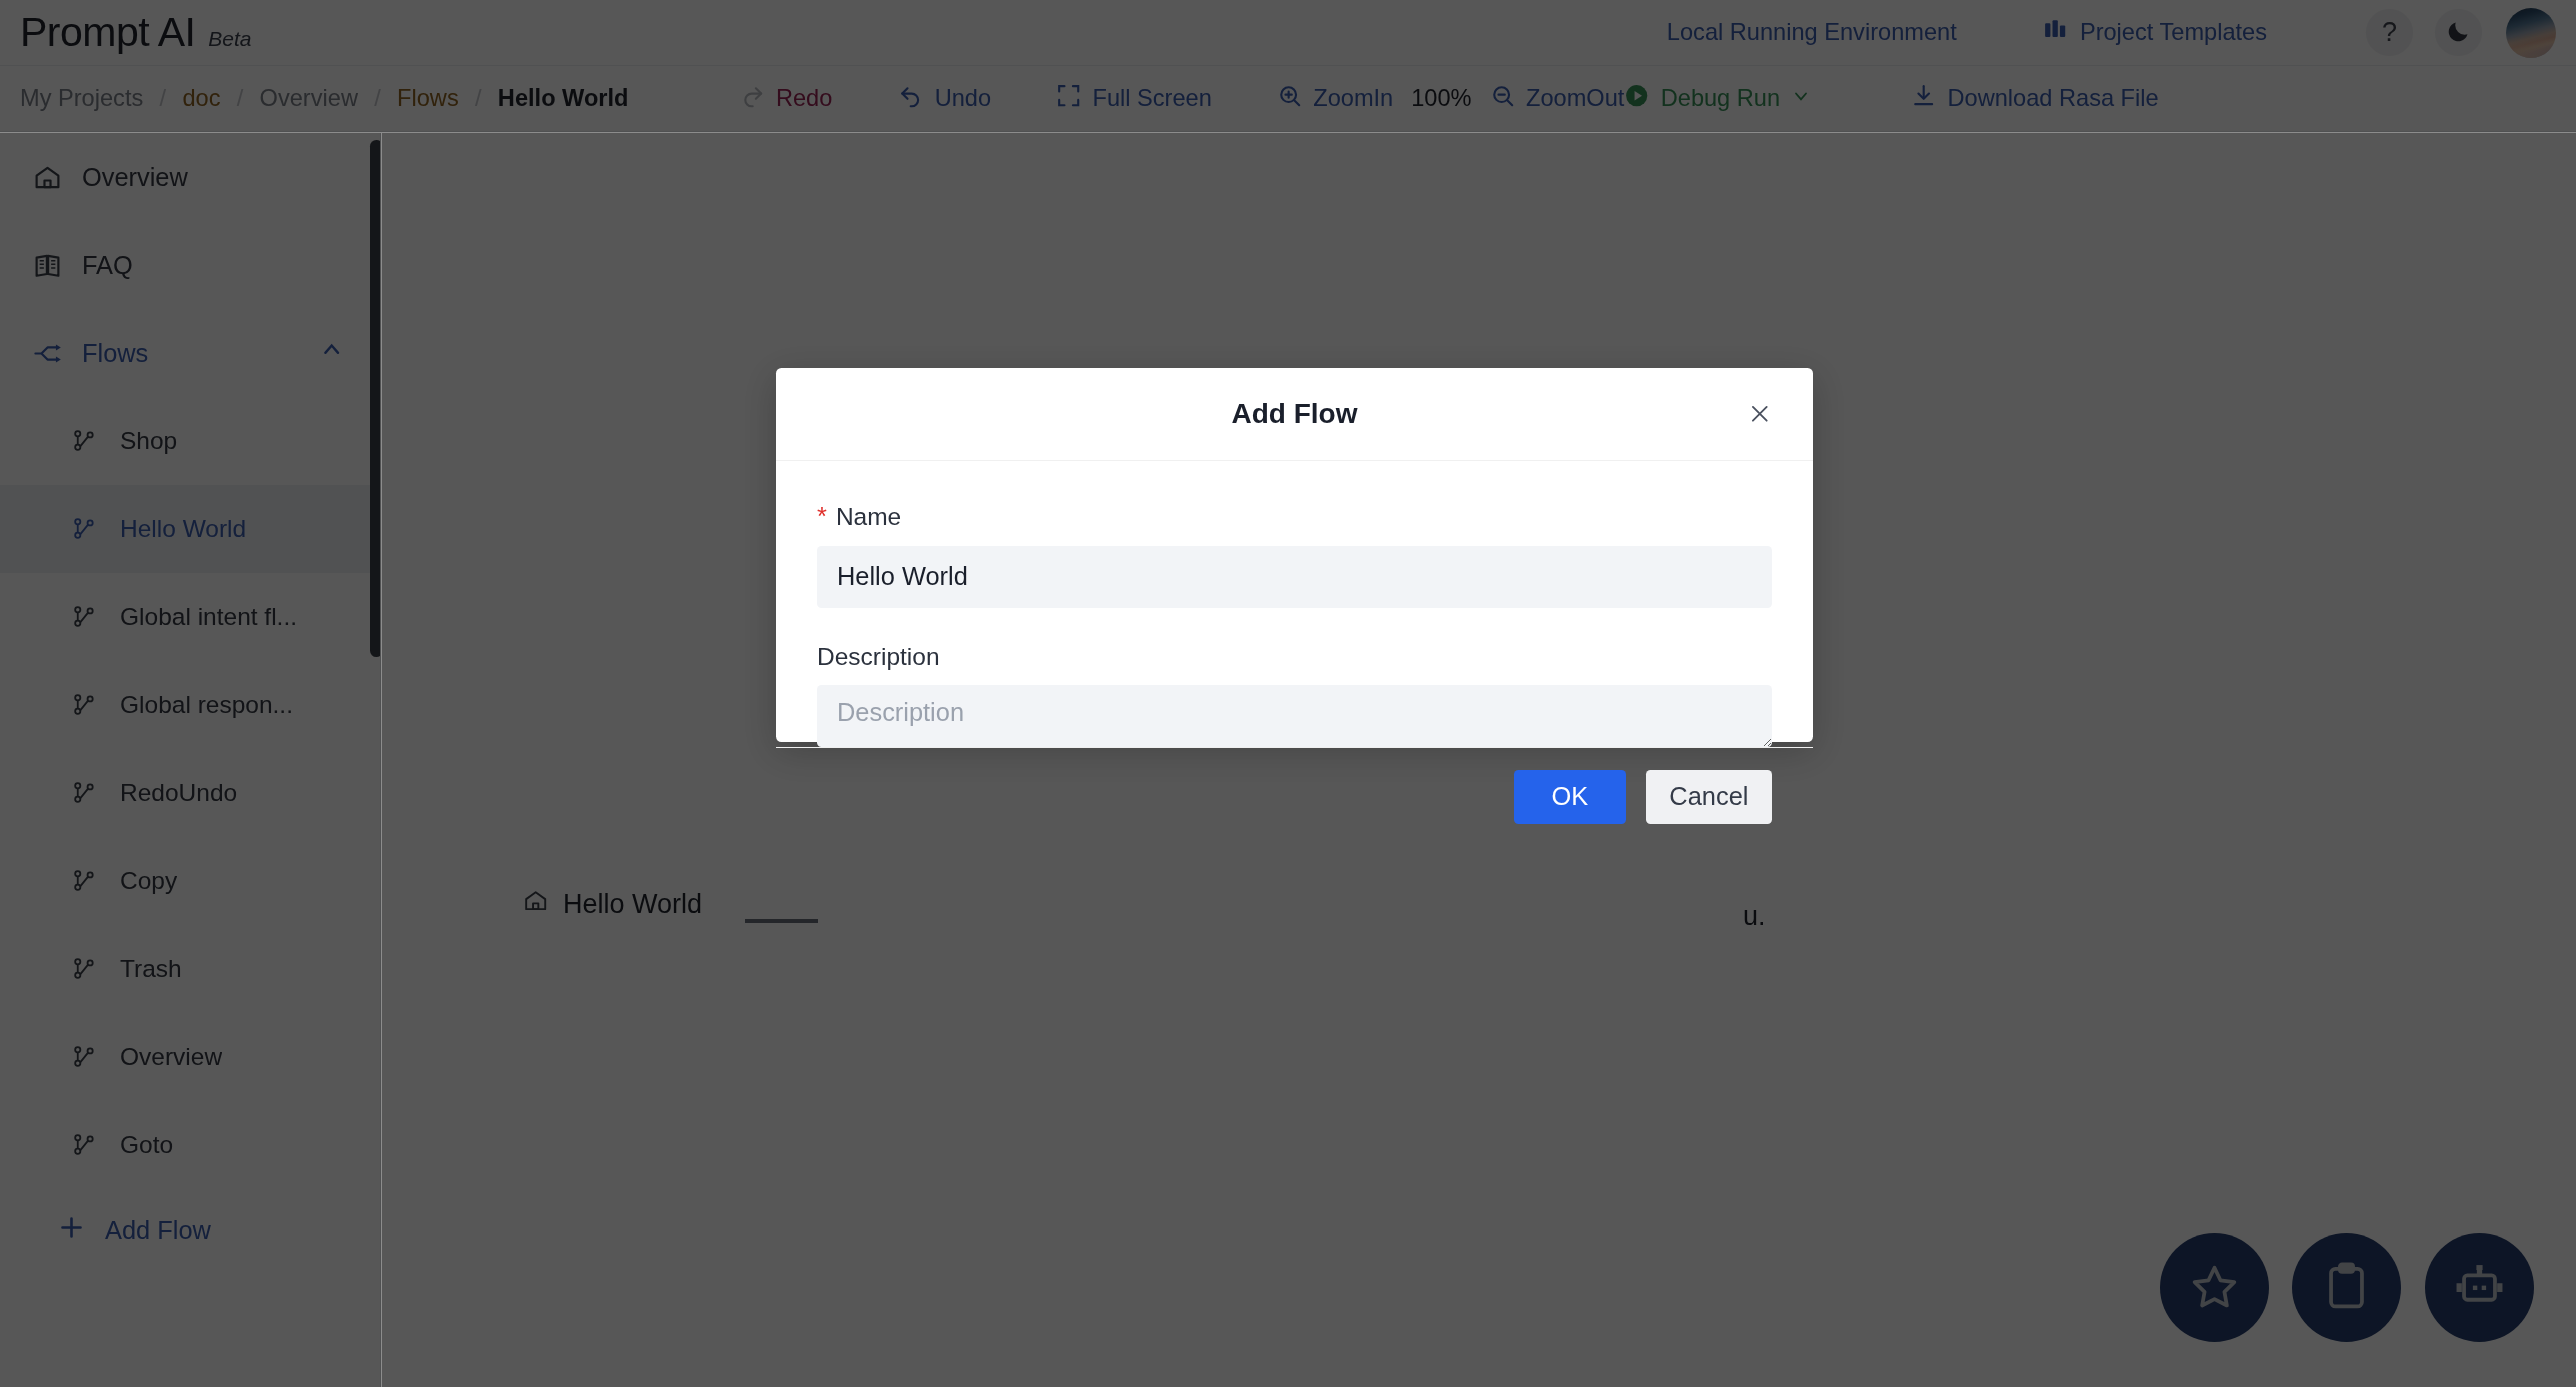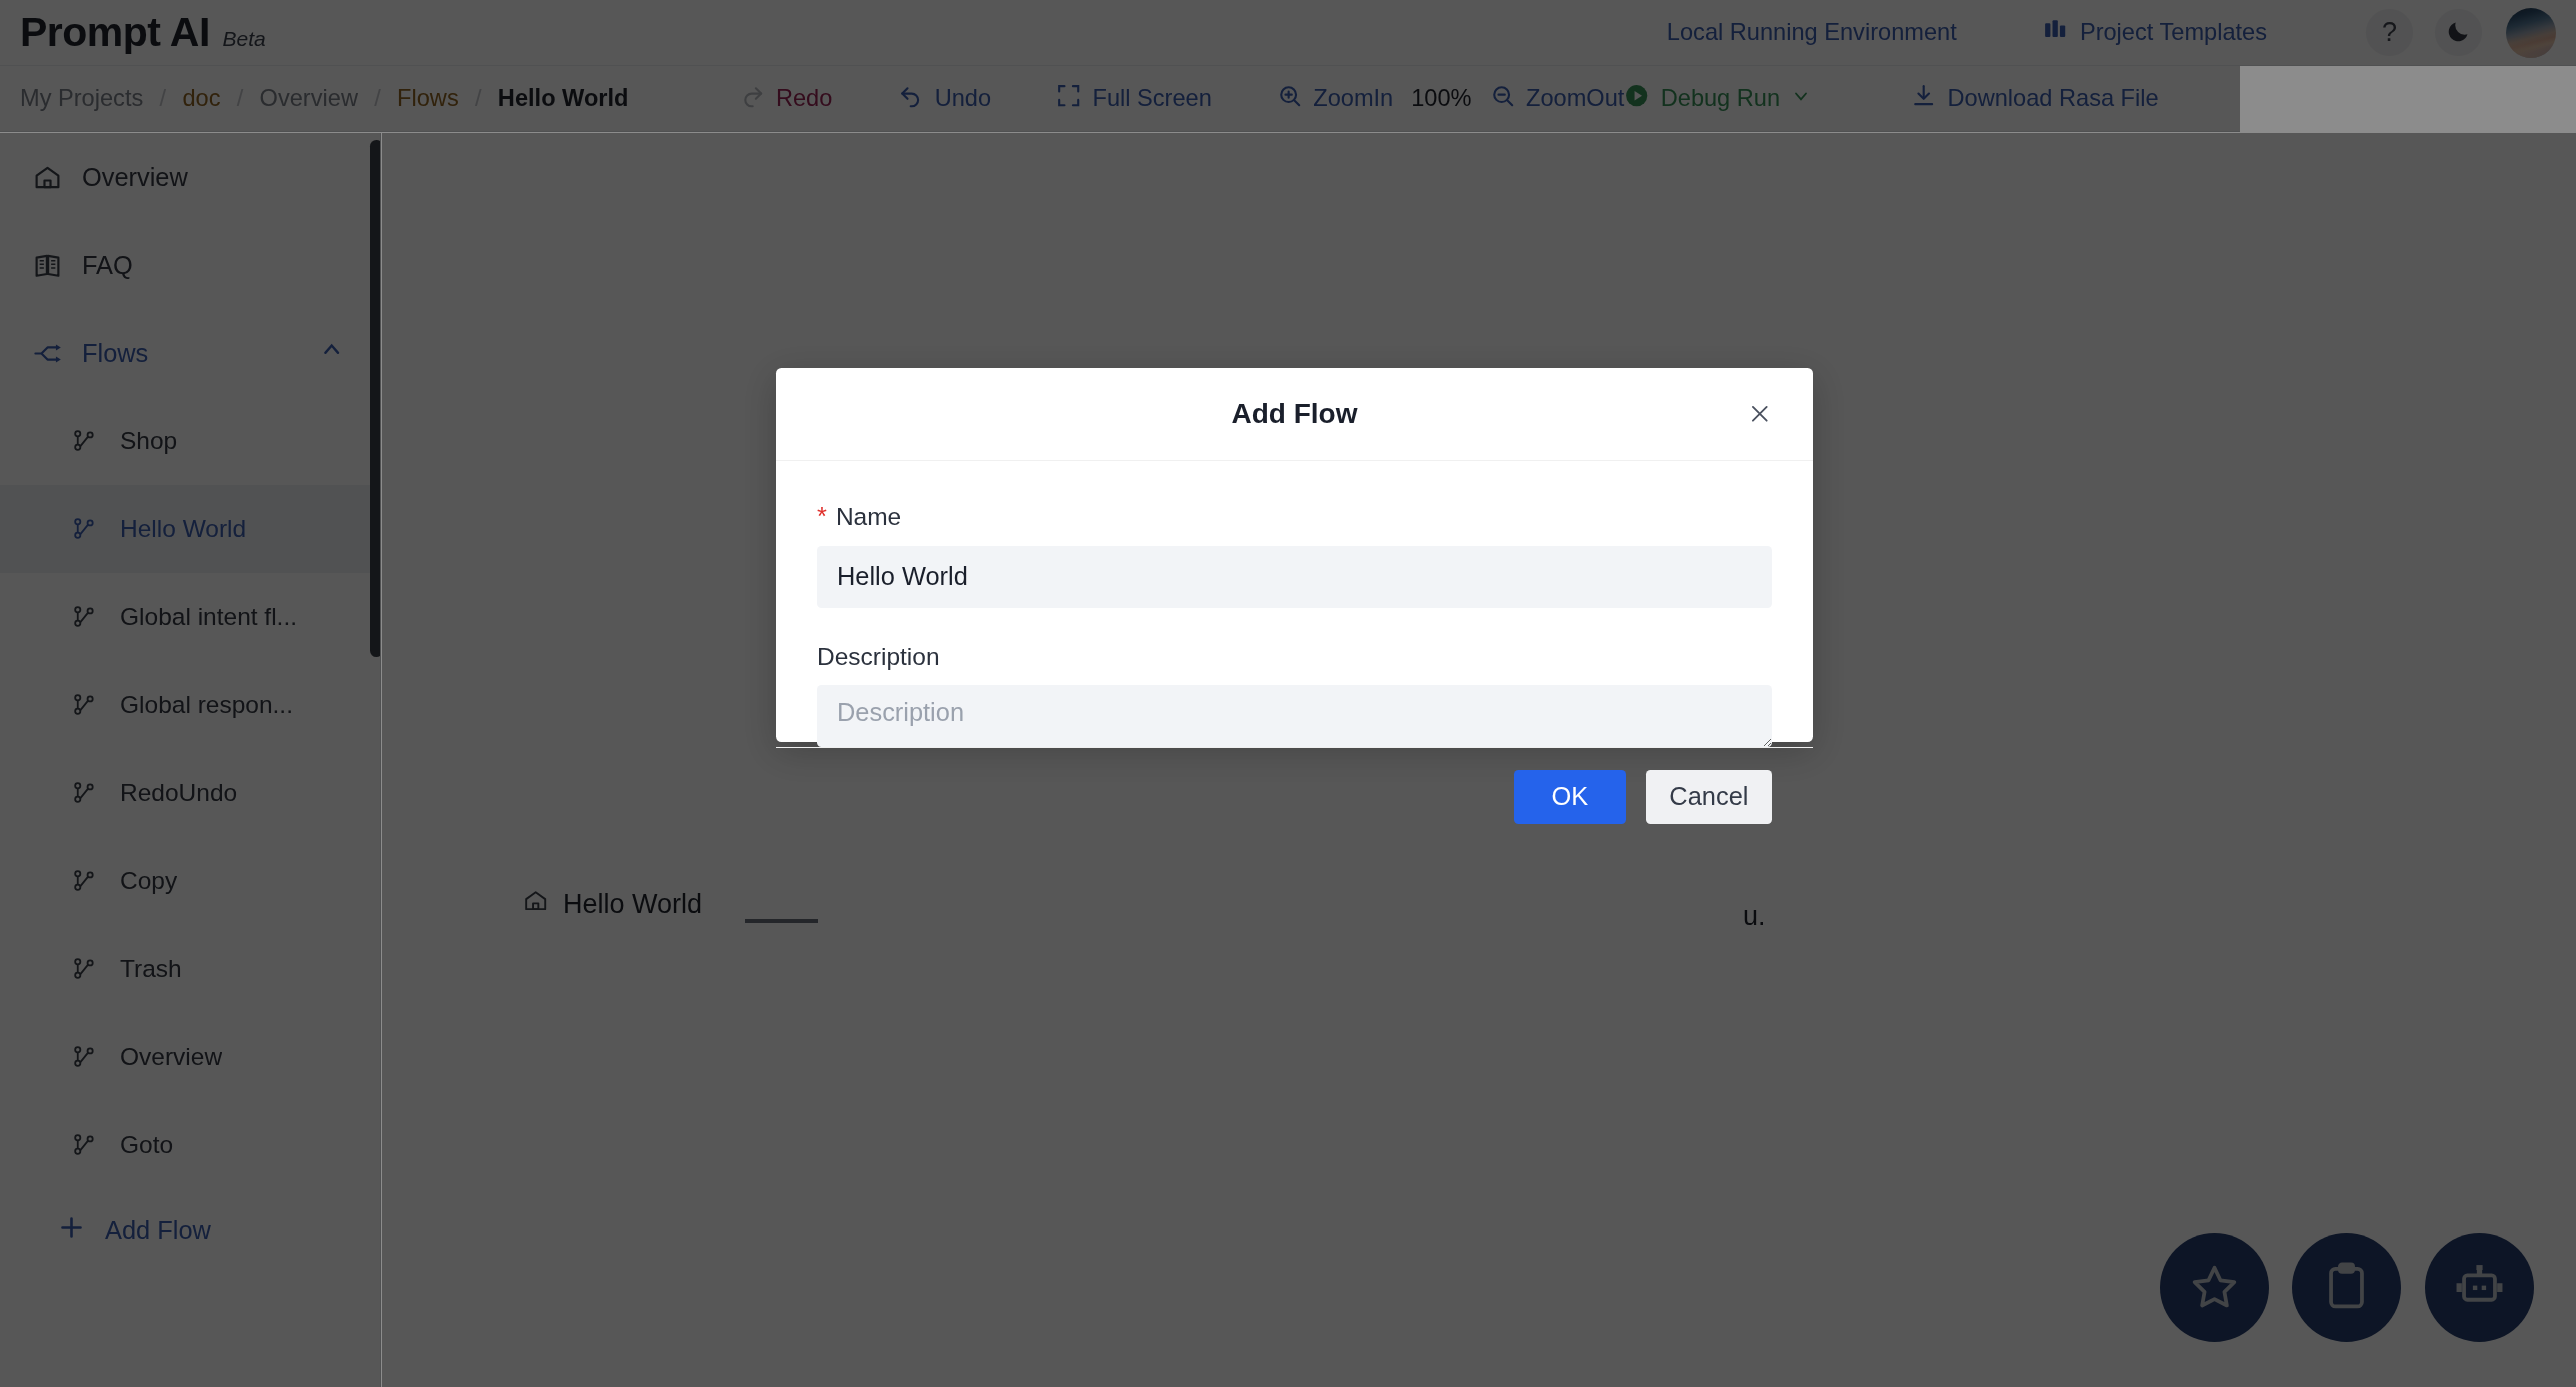--- a/index.html
+++ b/index.html
@@ -24,21 +24,21 @@
     width: 2576px; height: 66px;
     background: #ffffff;
     display: flex; align-items: center;
     border-bottom: 0.9px solid #eceff3;
   }
   .brand {
     display: flex; align-items: baseline; gap: 12.7px;
     margin-left: 20px;
   }
   .brand-title {
-    font-size: 41px; font-weight: 700; color: #1e2431;
+    font-size: 41px; font-weight: 400; color: #1e2431;
     letter-spacing: -0.5px; line-height: 1;
   }
   .brand-beta {
     font-size: 21px; font-style: italic; color: #3a4253; font-weight: 400;
   }
   .header-right {
     margin-left: auto; display: flex; align-items: center; gap: 4px;
     padding-right: 20px;
   }
   .hdr-link {
@@ -66,21 +66,21 @@
     position: relative;
   }
   .avatar::after {
     content: ""; position: absolute; left: 0; right: 0; bottom: 0; height: 42%;
     background: linear-gradient(180deg, rgba(232,169,141,0.0), rgba(245,200,160,0.75));
   }
 
   
   .toolbar {
     position: absolute; left: 0; top: 66px;
-    width: 2240px; height: 66px;
+    width: 2576px; height: 66px;
     background: #ffffff;
     display: flex; align-items: center;
     border-bottom: 0.9px solid #eceff3;
   }
   .breadcrumb {
     display: flex; align-items: center; gap: 0;
     margin-left: 20px; font-size: 23.6px;
   }
   .bc-item { color: #7c828e; cursor: pointer; white-space: nowrap; }
   .bc-item.dark { color: #a16207; }

